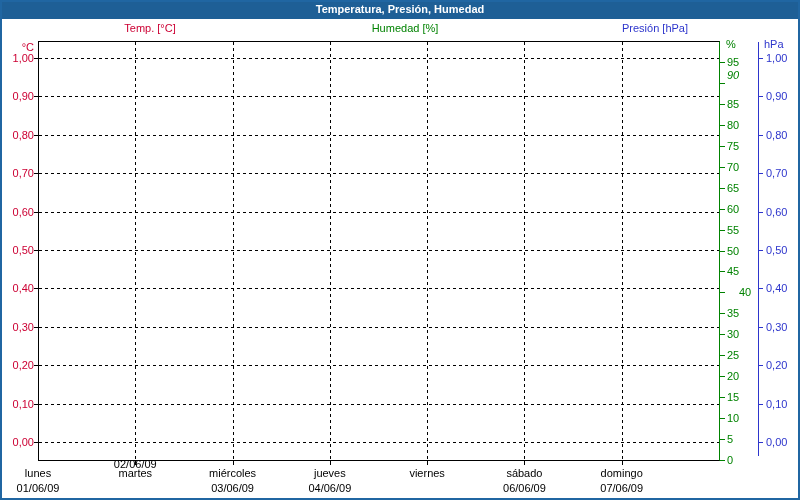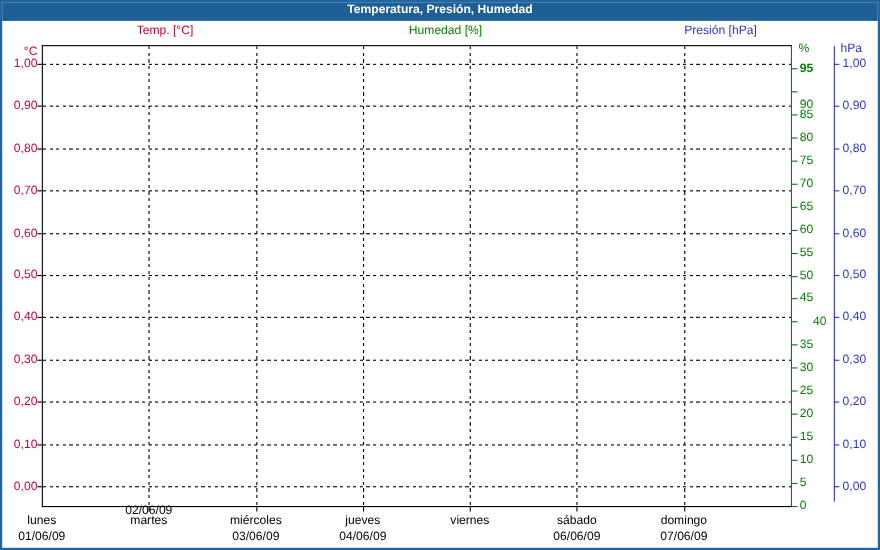--- a/index.html
+++ b/index.html
@@ -112,23 +112,23 @@
         <div class="x-label" style="left: 427.143px; top: 482px; margin-top: 17px;">05/06/09</div>
         <div class="vgrid" style="left: 524.429px; top: 42px; width: 1px; height: 418px;"></div>
         <div class="solid" style="left: 524.429px; top: 461px; width: 1px; height: 4px;"></div>
         <div class="x-label" style="left: 524.429px; top: 467px;">sábado</div>
         <div class="x-label" style="left: 524.429px; top: 482px;">06/06/09</div>
         <div class="vgrid" style="left: 621.714px; top: 42px; width: 1px; height: 418px;"></div>
         <div class="solid" style="left: 621.714px; top: 461px; width: 1px; height: 4px;"></div>
         <div class="x-label" style="left: 621.714px; top: 467px; text-align: center;">domingo</div>
         <div class="x-label" style="left: 621.714px; top: 482px;">07/06/09</div>
         <div class="solid" style="left: 720px; top: 61.95px; width: 5px; height: 1px; background: rgb(0, 130, 0);"></div>
-        <div class="tick-label" style="left: 727px; top: 55.95px; color: rgb(0, 130, 0); font-weight: bold;">95</div>
+        <div class="tick-label" style="left: 727px; top: 55.95px; color: rgb(0, 130, 0);">95</div>
         <div class="solid" style="left: 720px; top: 82.9px; width: 5px; height: 1px; background: rgb(0, 130, 0);"></div>
-        <div class="tick-label" style="left: 727px; top: 89px; color: rgb(0, 130, 0);">90</div>
+        <div class="tick-label" style="left: 727px; top: 69px; color: rgb(0, 130, 0); font-style: italic;">90</div>
         <div class="solid" style="left: 720px; top: 103.85px; width: 5px; height: 1px; background: rgb(0, 130, 0);"></div>
         <div class="tick-label" style="left: 727px; top: 97.85px; color: rgb(0, 130, 0);">85</div>
         <div class="solid" style="left: 720px; top: 124.8px; width: 5px; height: 1px; background: rgb(0, 130, 0);"></div>
         <div class="tick-label" style="left: 727px; top: 118.8px; color: rgb(0, 130, 0);">80</div>
         <div class="solid" style="left: 720px; top: 145.75px; width: 5px; height: 1px; background: rgb(0, 130, 0);"></div>
         <div class="tick-label" style="left: 727px; top: 139.75px; color: rgb(0, 130, 0);">75</div>
         <div class="solid" style="left: 720px; top: 166.7px; width: 5px; height: 1px; background: rgb(0, 130, 0);"></div>
         <div class="tick-label" style="left: 727px; top: 160.7px; color: rgb(0, 130, 0);">70</div>
         <div class="solid" style="left: 720px; top: 187.65px; width: 5px; height: 1px; background: rgb(0, 130, 0);"></div>
         <div class="tick-label" style="left: 727px; top: 181.65px; color: rgb(0, 130, 0);">65</div>

